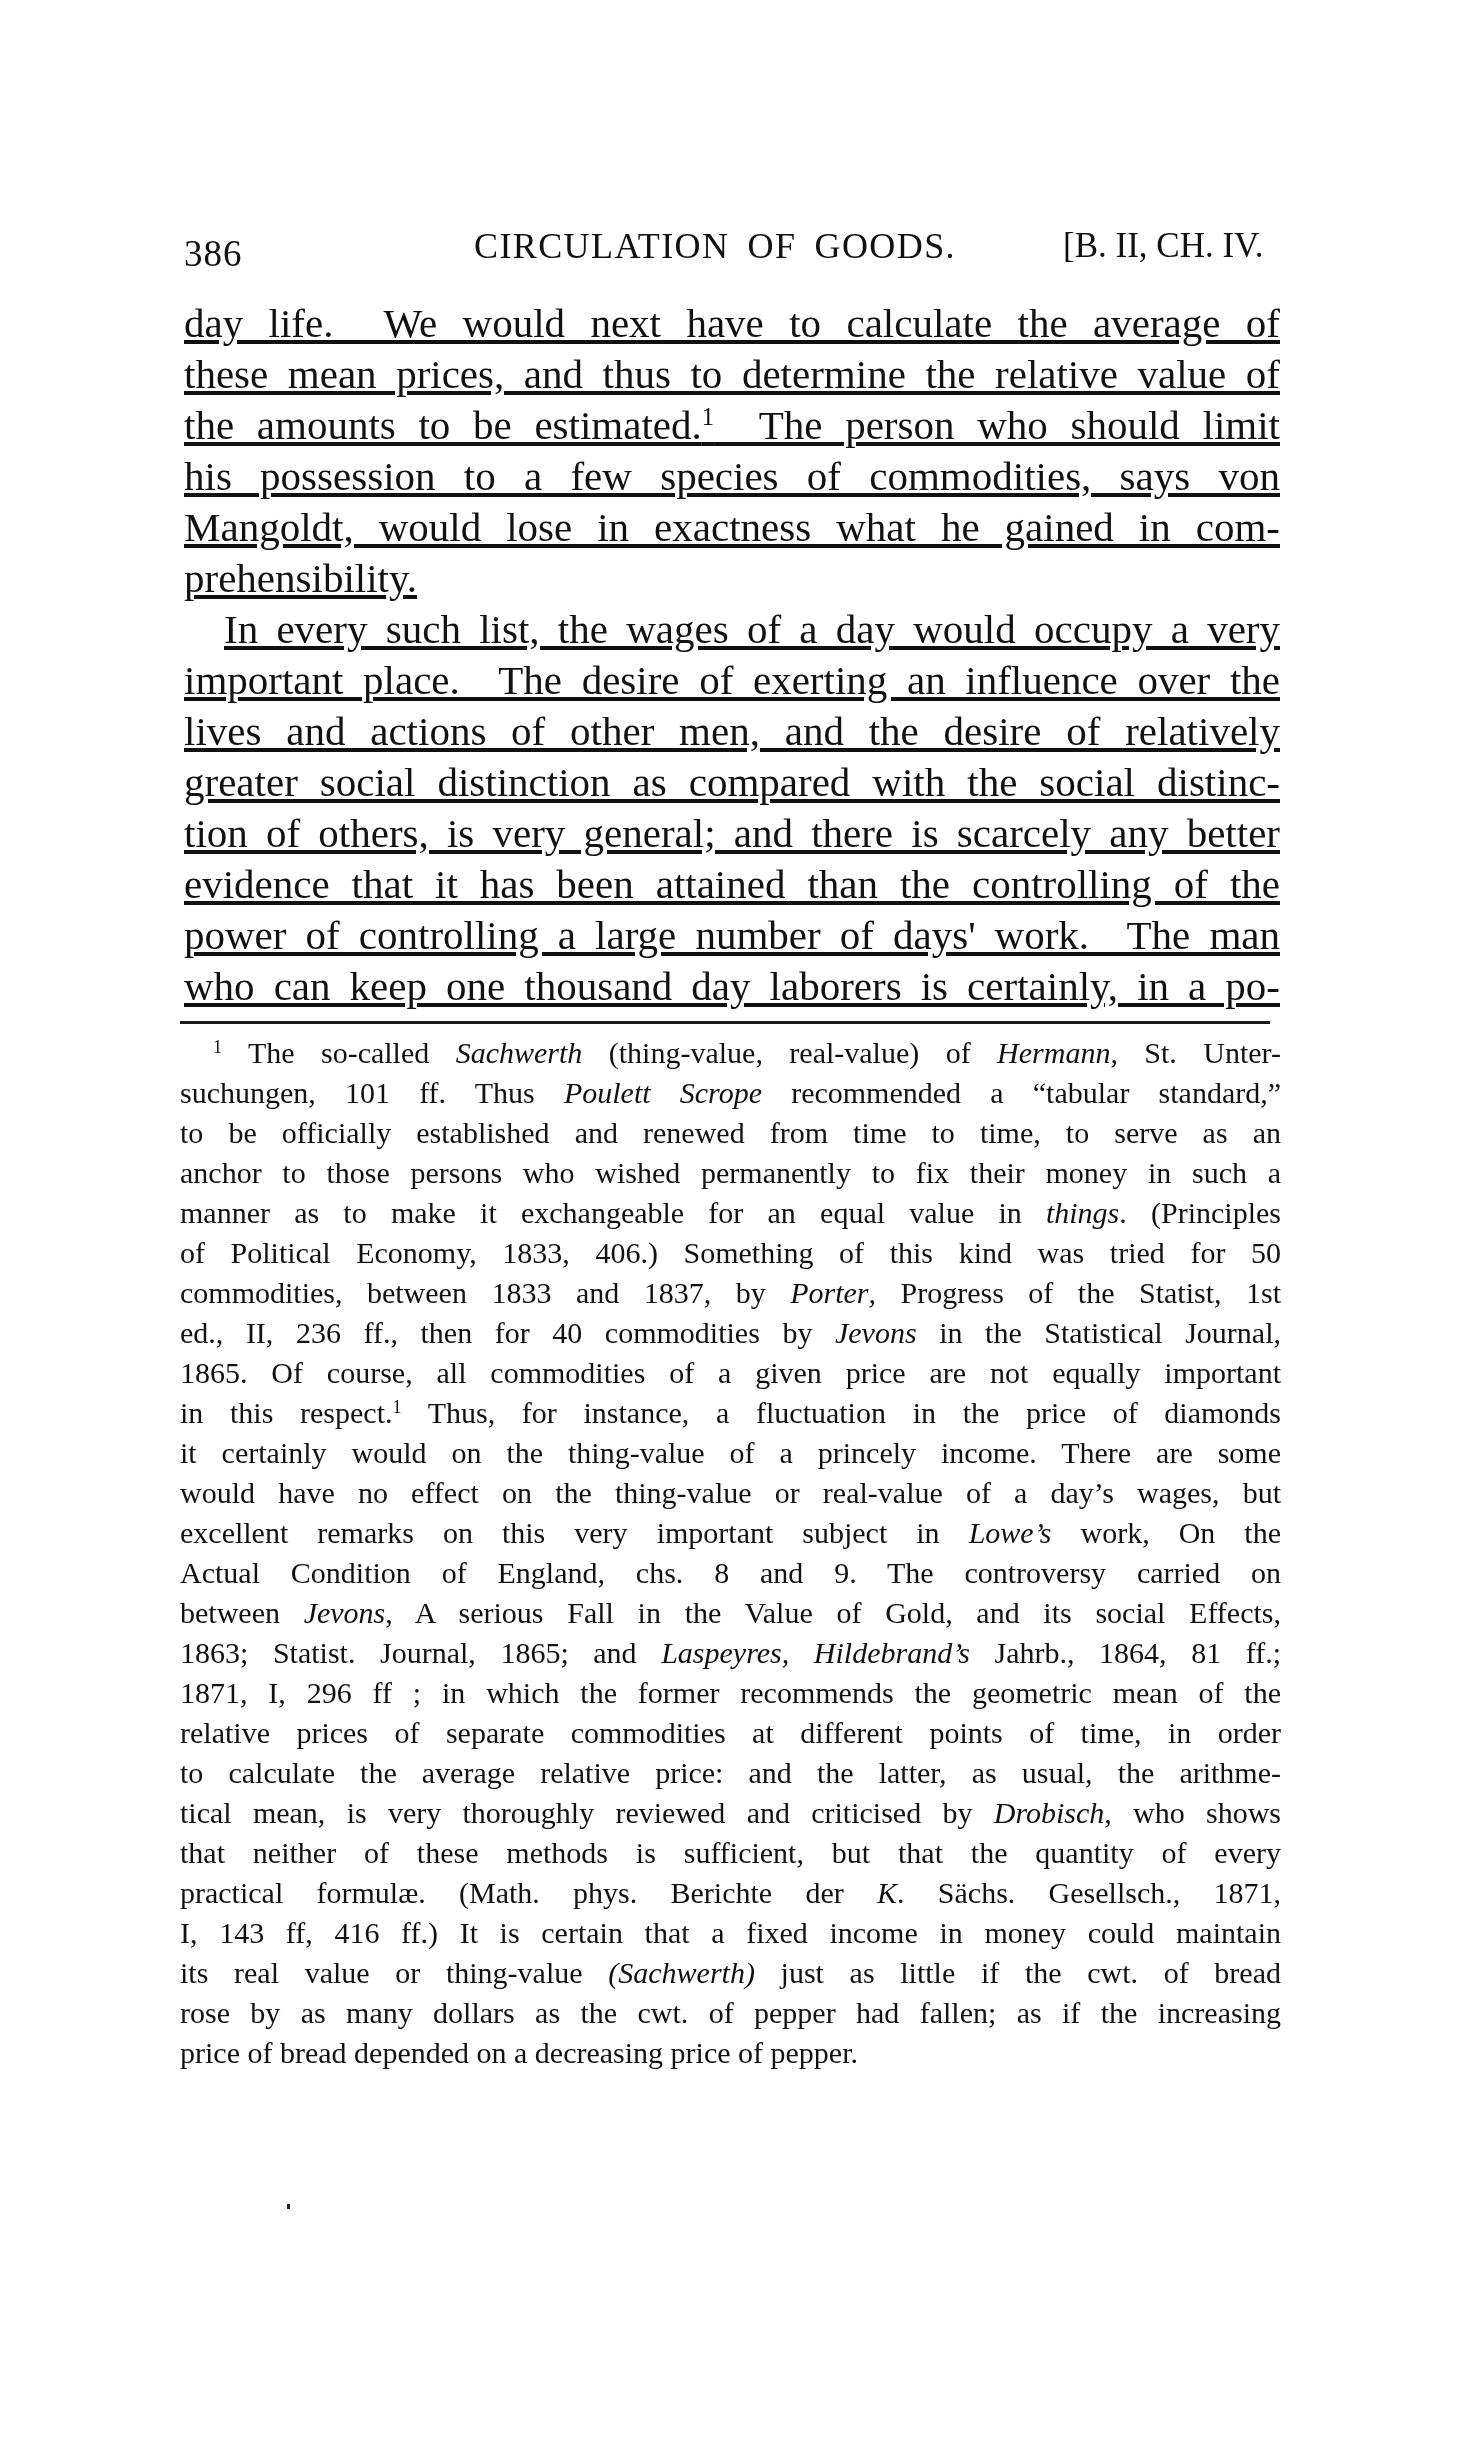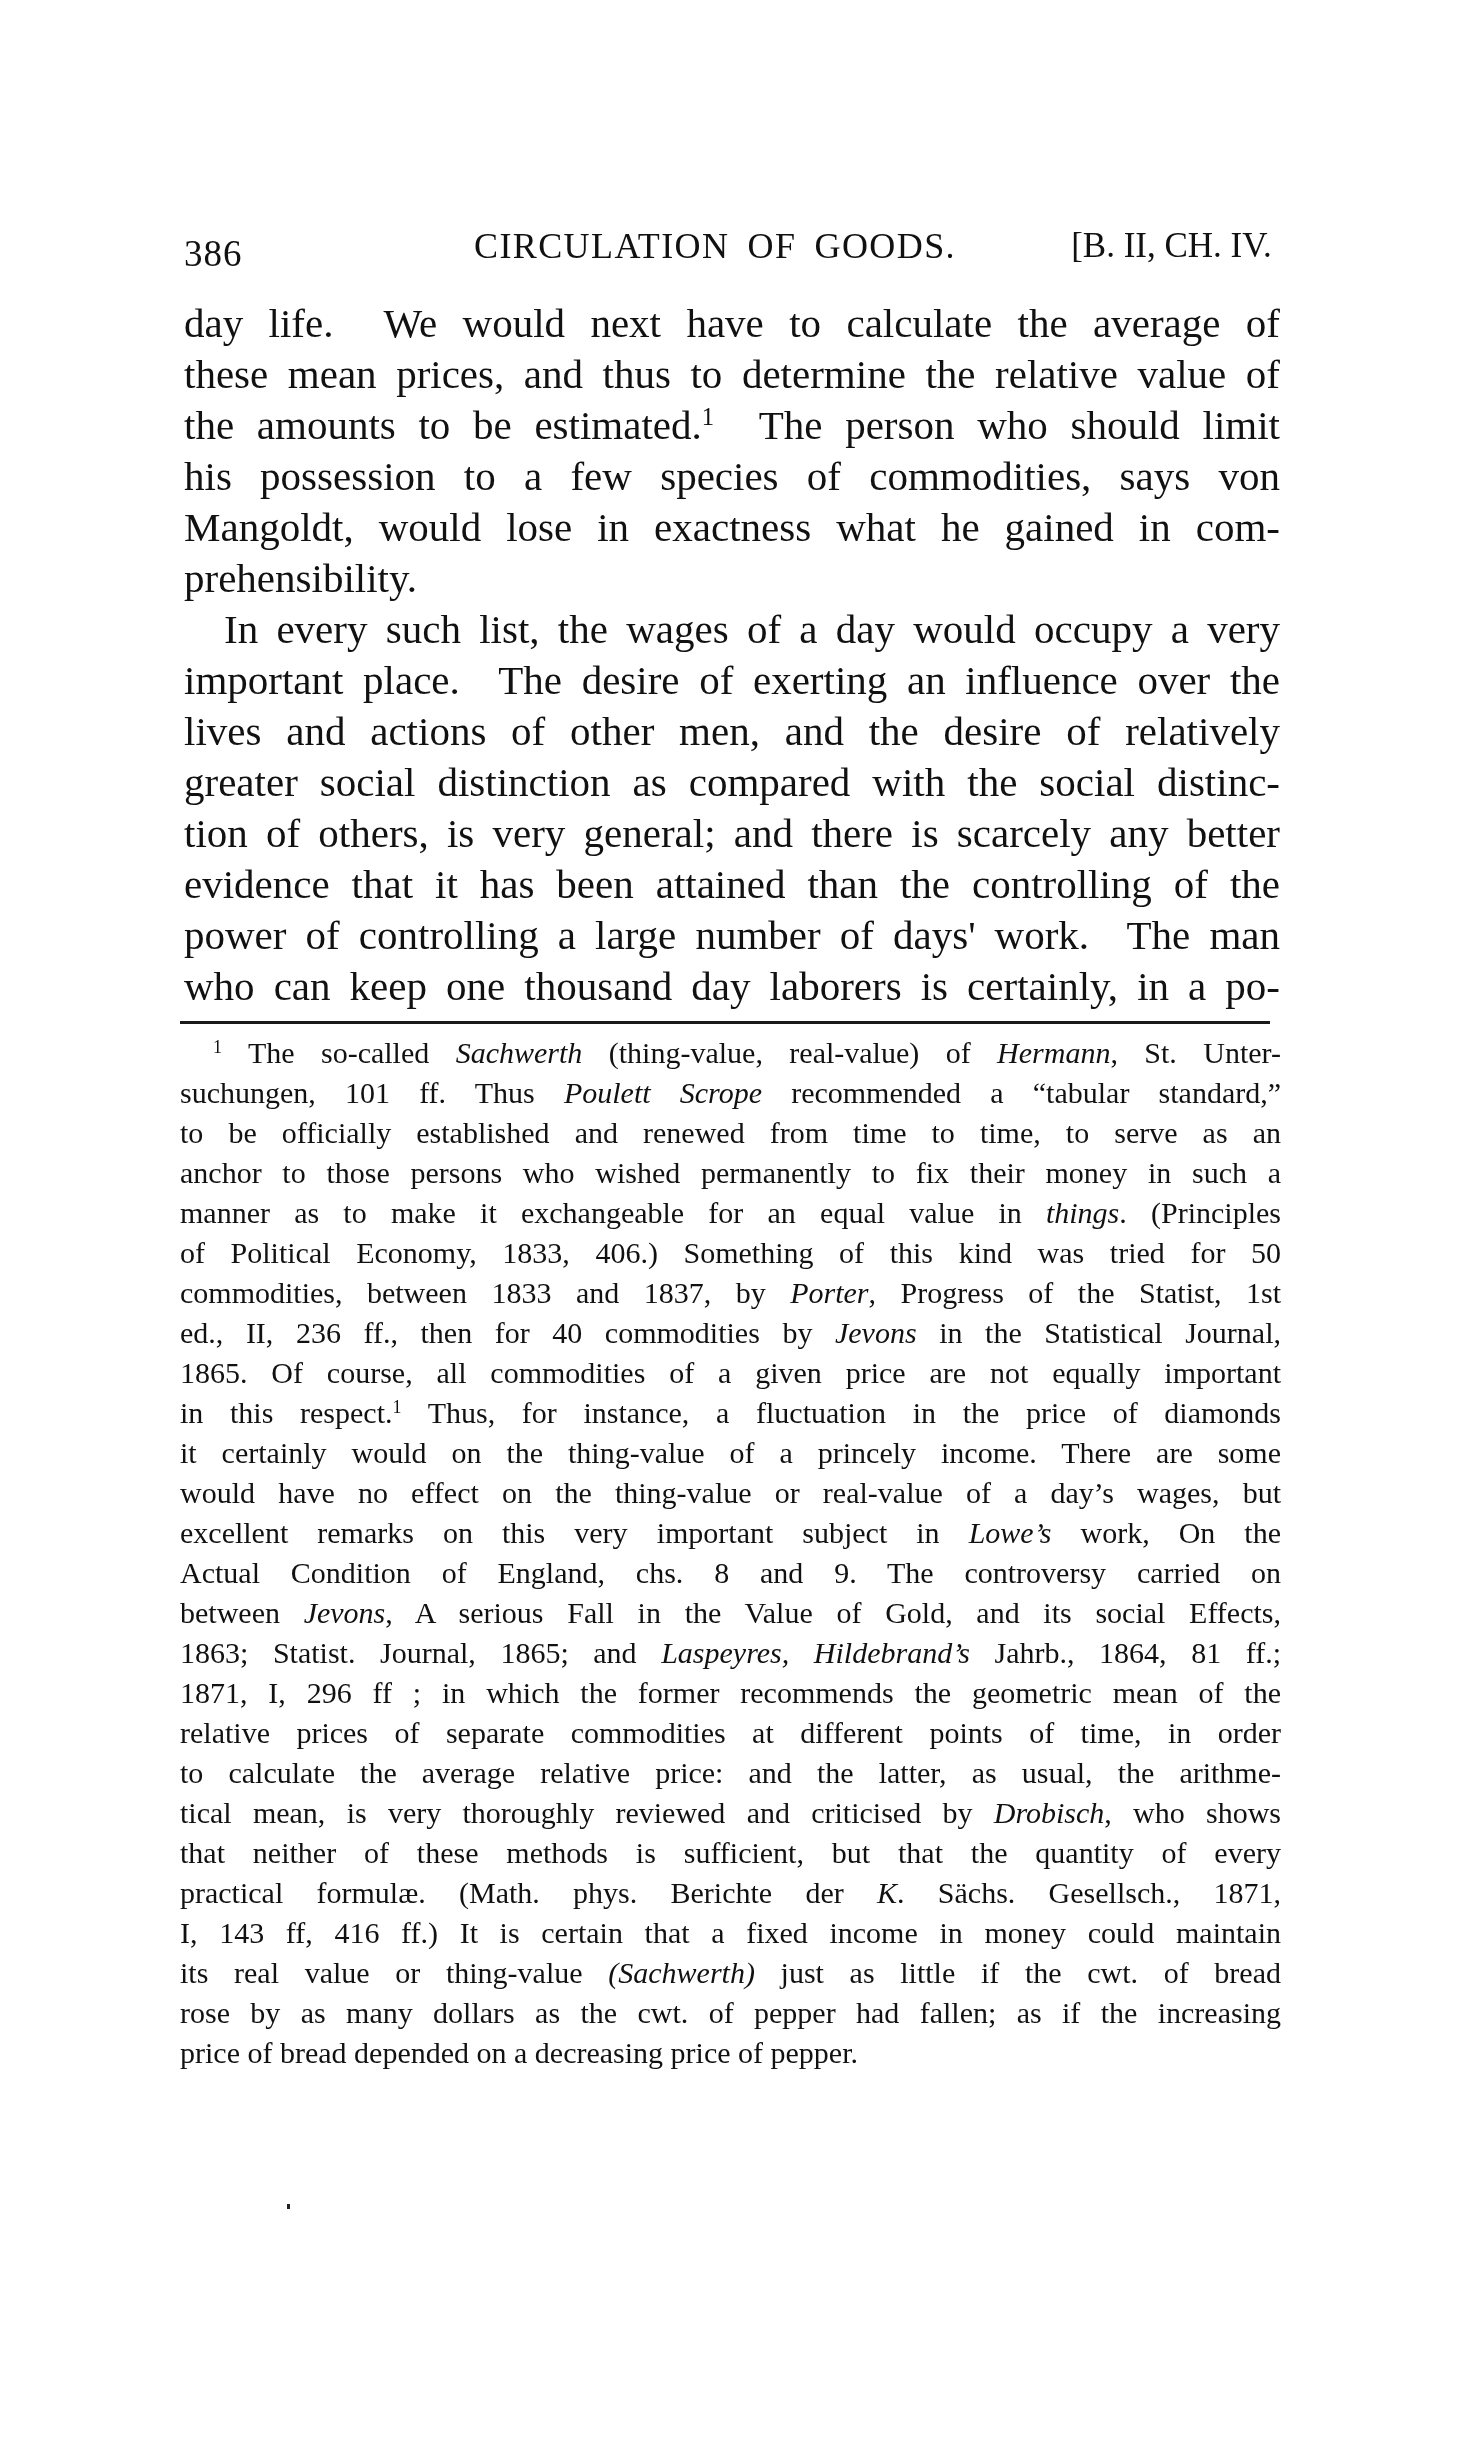--- a/index.html
+++ b/index.html
@@ -2,23 +2,23 @@
 <html><head>
 <meta charset="utf-8">
 <style>
   html, body { margin: 0; padding: 0; background: #ffffff; }
   body { width: 1483px; height: 2463px; position: relative; overflow: hidden;
          font-family: "Liberation Serif", "DejaVu Serif", serif; color: #111111; }
   .page { position: absolute; left: 0; top: 0; width: 1483px; height: 2463px; }
   .hdr { position: absolute; top: 227px; height: 38px; font-size: 37px; line-height: 38px; white-space: nowrap; }
   #hdr-page { left: 184px; letter-spacing: 1px; margin-top: 8px; }
   #hdr-title { left: 474px; width: 482px; font-size: 36px; letter-spacing: 1.4px; text-align: justify; text-align-last: justify; }
-  #hdr-section { left: 1063px; width: 217px; text-align: center; font-size: 35px; }
+  #hdr-section { left: 1063px; width: 217px; text-align: left; font-size: 35px; }
 
-  .body-text { position: absolute; left: 184px; top: 298px; width: 1096px; }
+  .body-text { position: absolute; left: 184px; top: 298px; width: 1096px; text-decoration: underline; }
   .bline { height: 51px; line-height: 51px; font-size: 41px; white-space: nowrap;
            text-align: justify; text-align-last: justify; overflow: visible; }
   .bline.last { text-align-last: left; }
   .bline.indent { padding-left: 40px; }
   .bline span.seg { white-space: pre; }
 
   .rule { position: absolute; left: 180px; top: 1021px; width: 1090px; height: 2.9px; background: #1a1a1a; }
 
   .footnotes { position: absolute; left: 180px; top: 1033px; width: 1101px; }
   .fline { height: 40px; line-height: 40px; font-size: 30px; white-space: nowrap;

